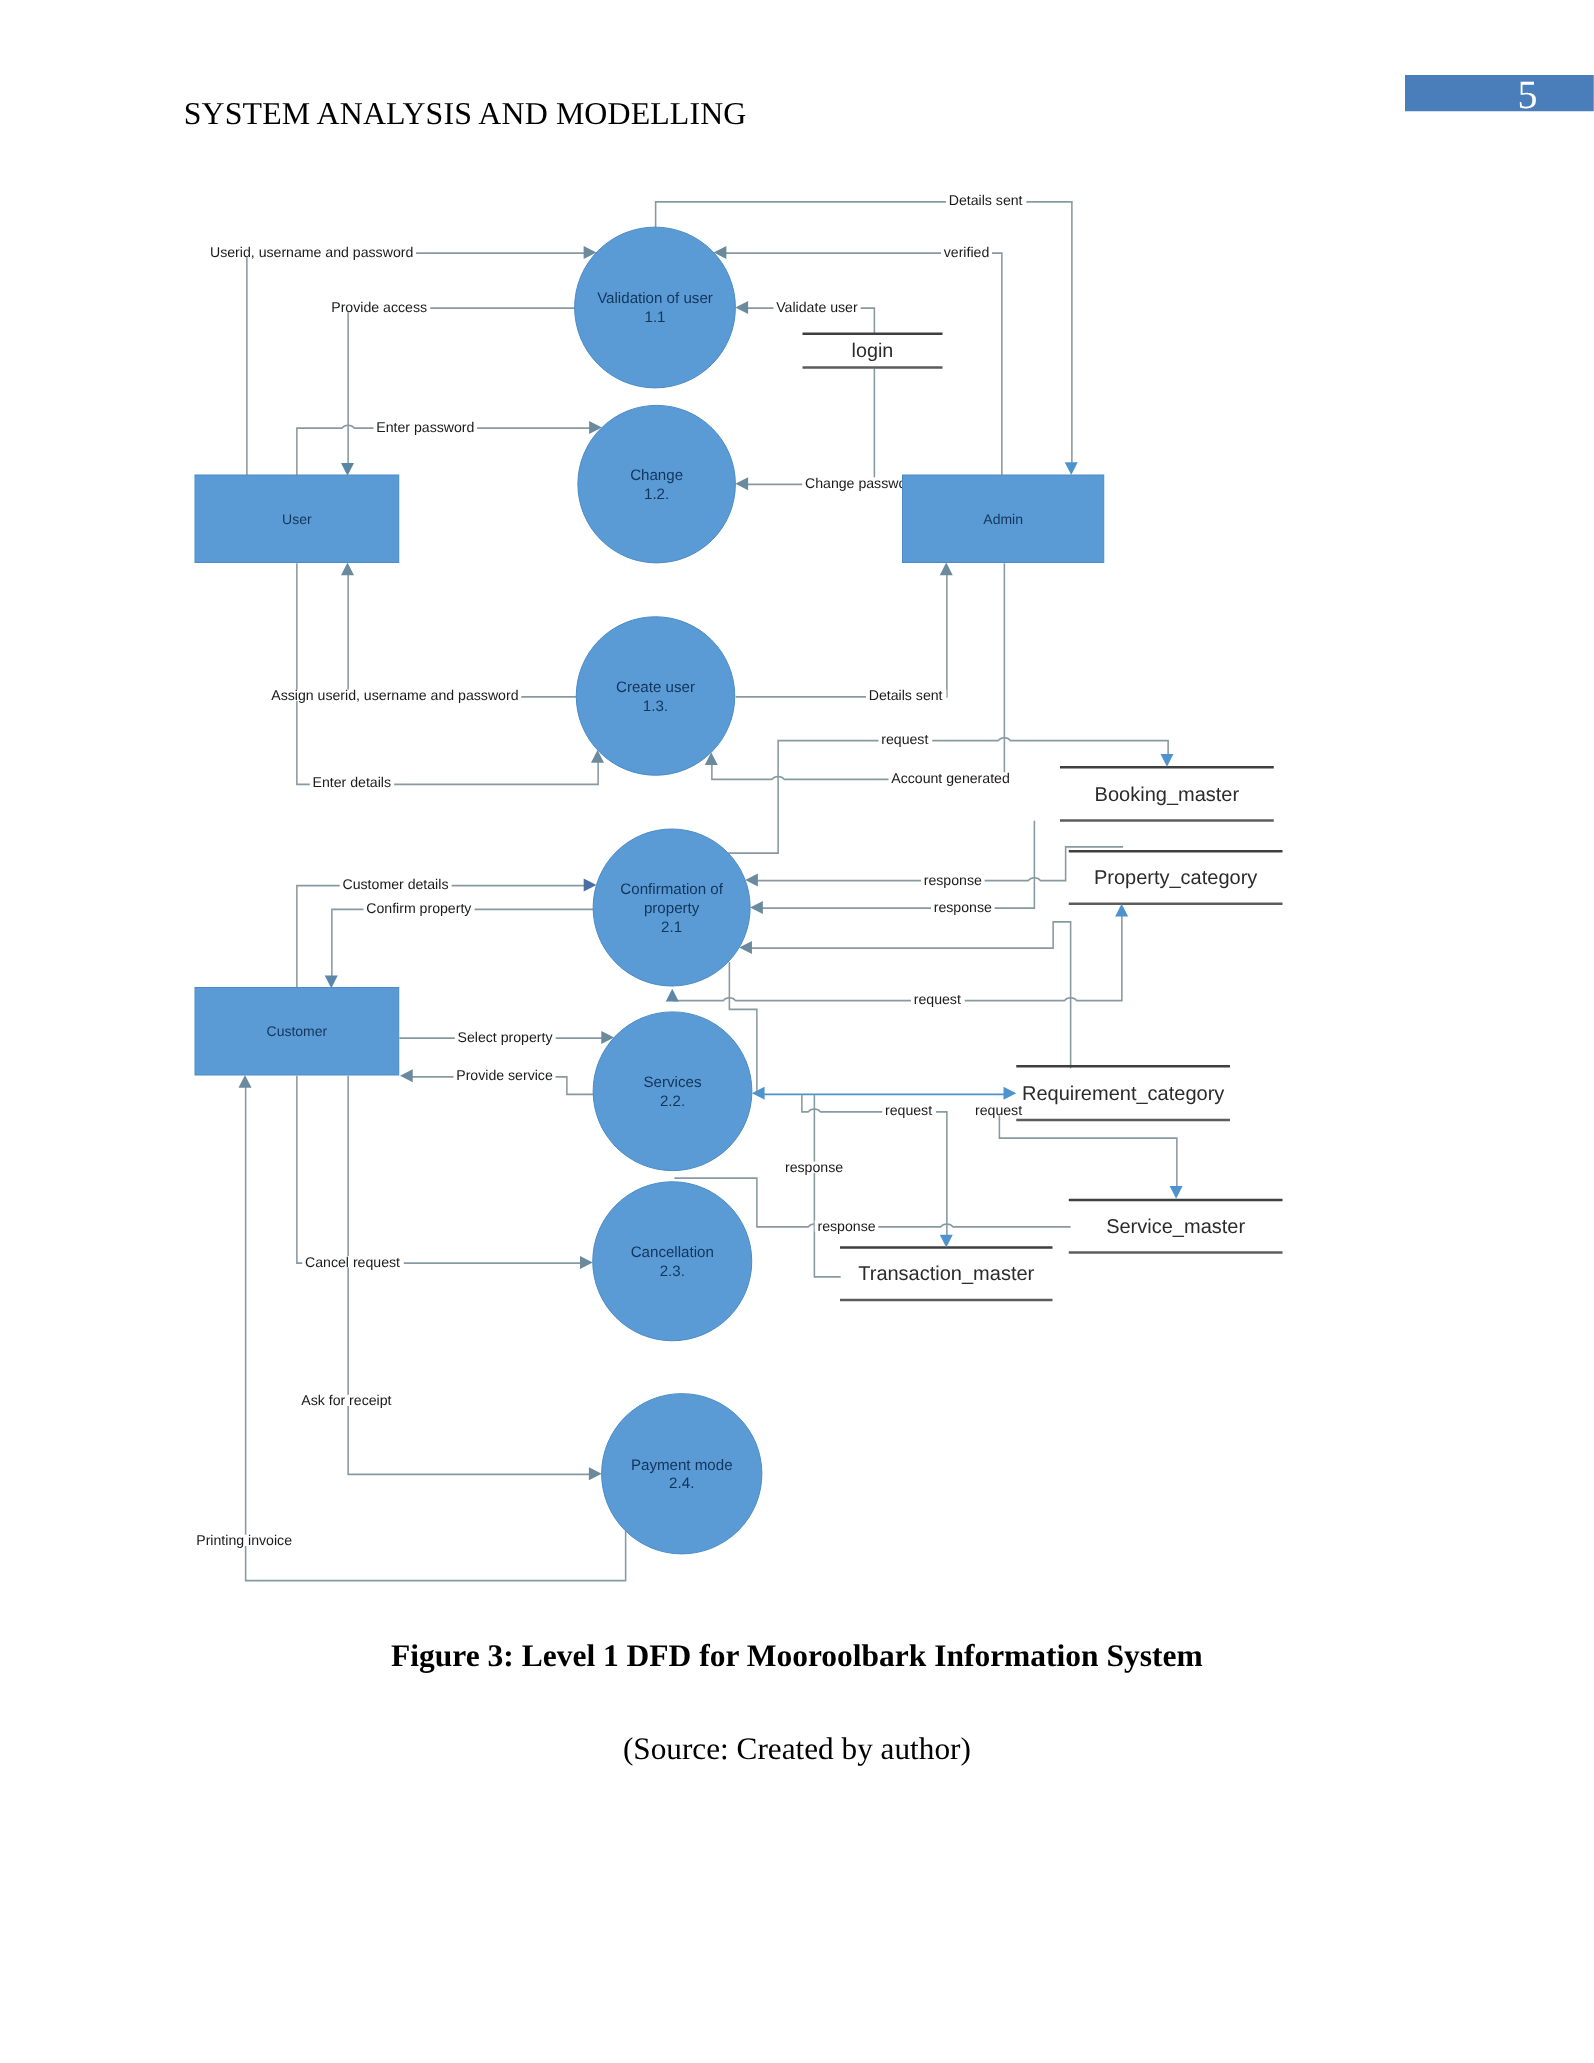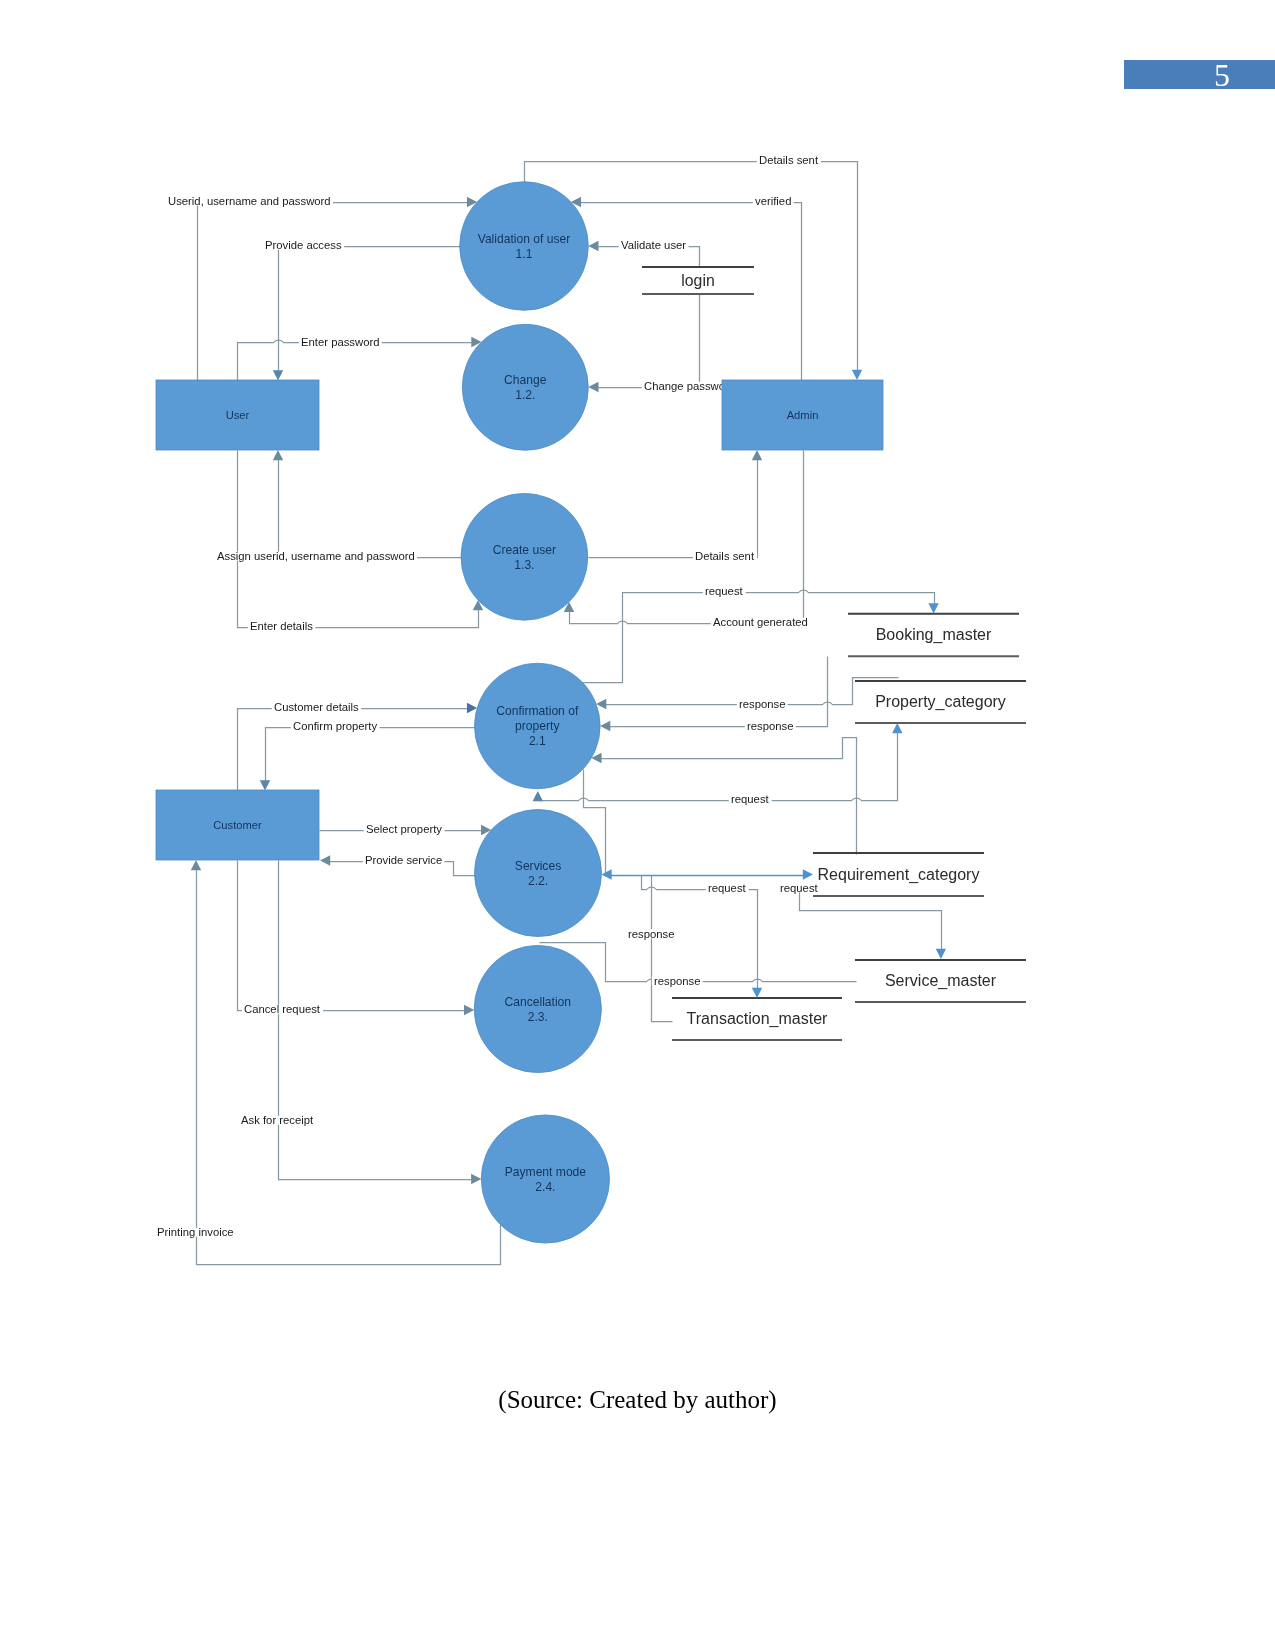--- a/index.html
+++ b/index.html
@@ -10,20 +10,21 @@
   #page-number-box{position:absolute;left:1124px;top:60px;width:151px;height:29px;background:#4a7ebb;}
   #page-number-box span{position:absolute;right:45px;top:-1px;color:#fff;font-size:32px;line-height:1;font-family:"Liberation Serif",serif;}
   #figure-caption{position:absolute;left:0;right:0;top:1312px;text-align:center;font-size:25.2px;font-weight:bold;color:#000;}
   #figure-source{position:absolute;left:0;right:0;top:1386px;text-align:center;font-size:25px;color:#000;}
   #diagram{position:absolute;left:0;top:0;}
 </style>
 </head>
 <body>
 
 <div class="page">
+  <div id="header-title">SYSTEM ANALYSIS AND MODELLING</div>
   <div id="page-number-box">
     <span>5</span>
   </div>
 
   <svg id="diagram" width="1275" height="1300" viewBox="0 0 1275 1300">
       <g>
         <path d="M 197.5 380.5 L 197.5 202.5 L 472.5 202.5" fill="none" stroke="#8999a1" stroke-width="1.25" stroke-linejoin="miter" stroke-linecap="butt"></path>
         <path d="M 460.5 246.5 L 278.5 246.5 L 278.5 375.5" fill="none" stroke="#8999a1" stroke-width="1.25" stroke-linejoin="miter" stroke-linecap="butt"></path>
         <path d="M 237.5 380.5 L 237.5 342.5 L 273.6 342.5 C 275.805 339.4 281.195 339.4 283.4 342.5 L 477.5 342.5" fill="none" stroke="#8999a1" stroke-width="1.25" stroke-linejoin="miter" stroke-linecap="butt"></path>
         <path d="M 524.5 182.5 L 524.5 161.5 L 857.5 161.5 L 857.5 375.5" fill="none" stroke="#8999a1" stroke-width="1.25" stroke-linejoin="miter" stroke-linecap="butt"></path>
@@ -213,14 +214,15 @@
         <path d="M 601.4822809924156 874.5 L 611.6822809924156 869.3 L 611.6822809924156 879.7 Z" fill="#4f93ce" stroke="none"></path>
         <path d="M 813 874.5 L 802.8 869.3 L 802.8 879.7 Z" fill="#4f93ce" stroke="none"></path>
         <path d="M 757 998 L 751.8 987.8 L 762.2 987.8 Z" fill="#4f93ce" stroke="none"></path>
         <path d="M 940.9 959 L 935.6999999999999 948.8 L 946.1 948.8 Z" fill="#4f93ce" stroke="none"></path>
         <path d="M 474.20786212117093 1010 L 464.00786212117094 1004.8 L 464.00786212117094 1015.2 Z" fill="#6b8a9e" stroke="none"></path>
         <path d="M 481.29999999999995 1179 L 471.09999999999997 1173.8 L 471.09999999999997 1184.2 Z" fill="#6b8a9e" stroke="none"></path>
         <path d="M 196 860 L 190.8 870.2 L 201.2 870.2 Z" fill="#6b8a9e" stroke="none"></path>
       </g>
     </svg>
 
+  <div id="figure-caption">Figure 3: Level 1 DFD for Mooroolbark Information System</div>
   <div id="figure-source">(Source: Created by author)</div>
 </div>
 
 </body></html>

